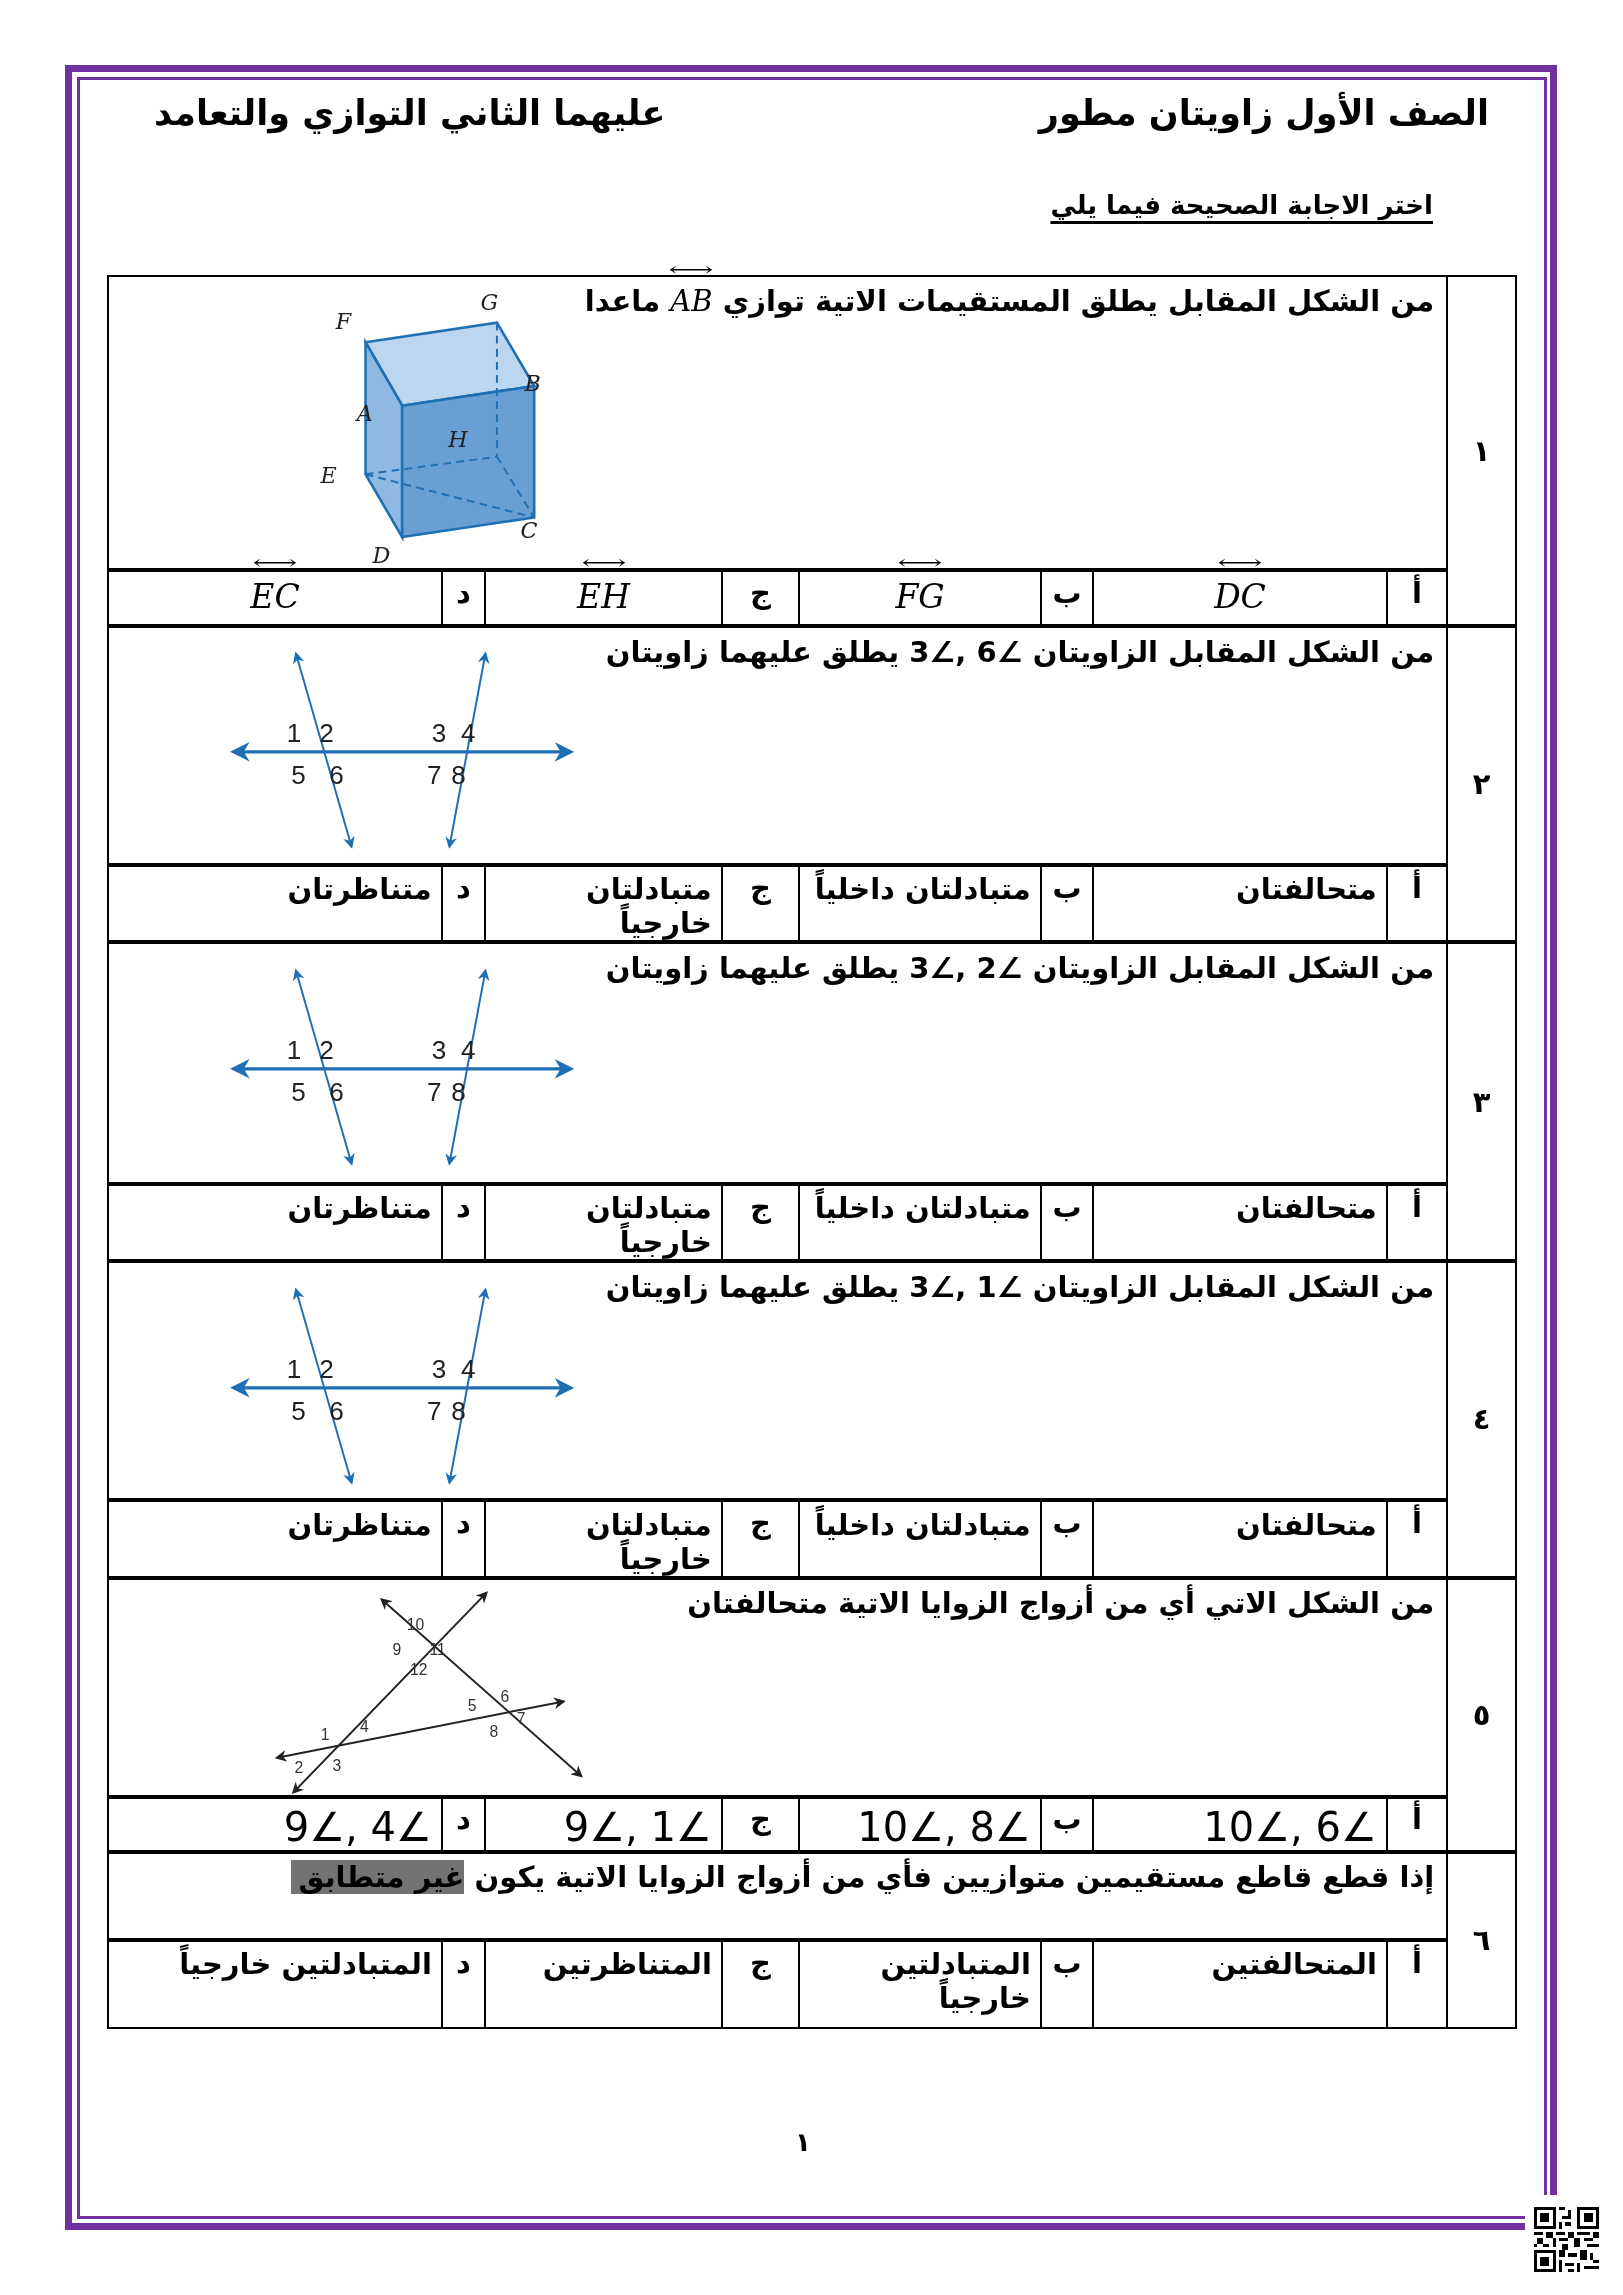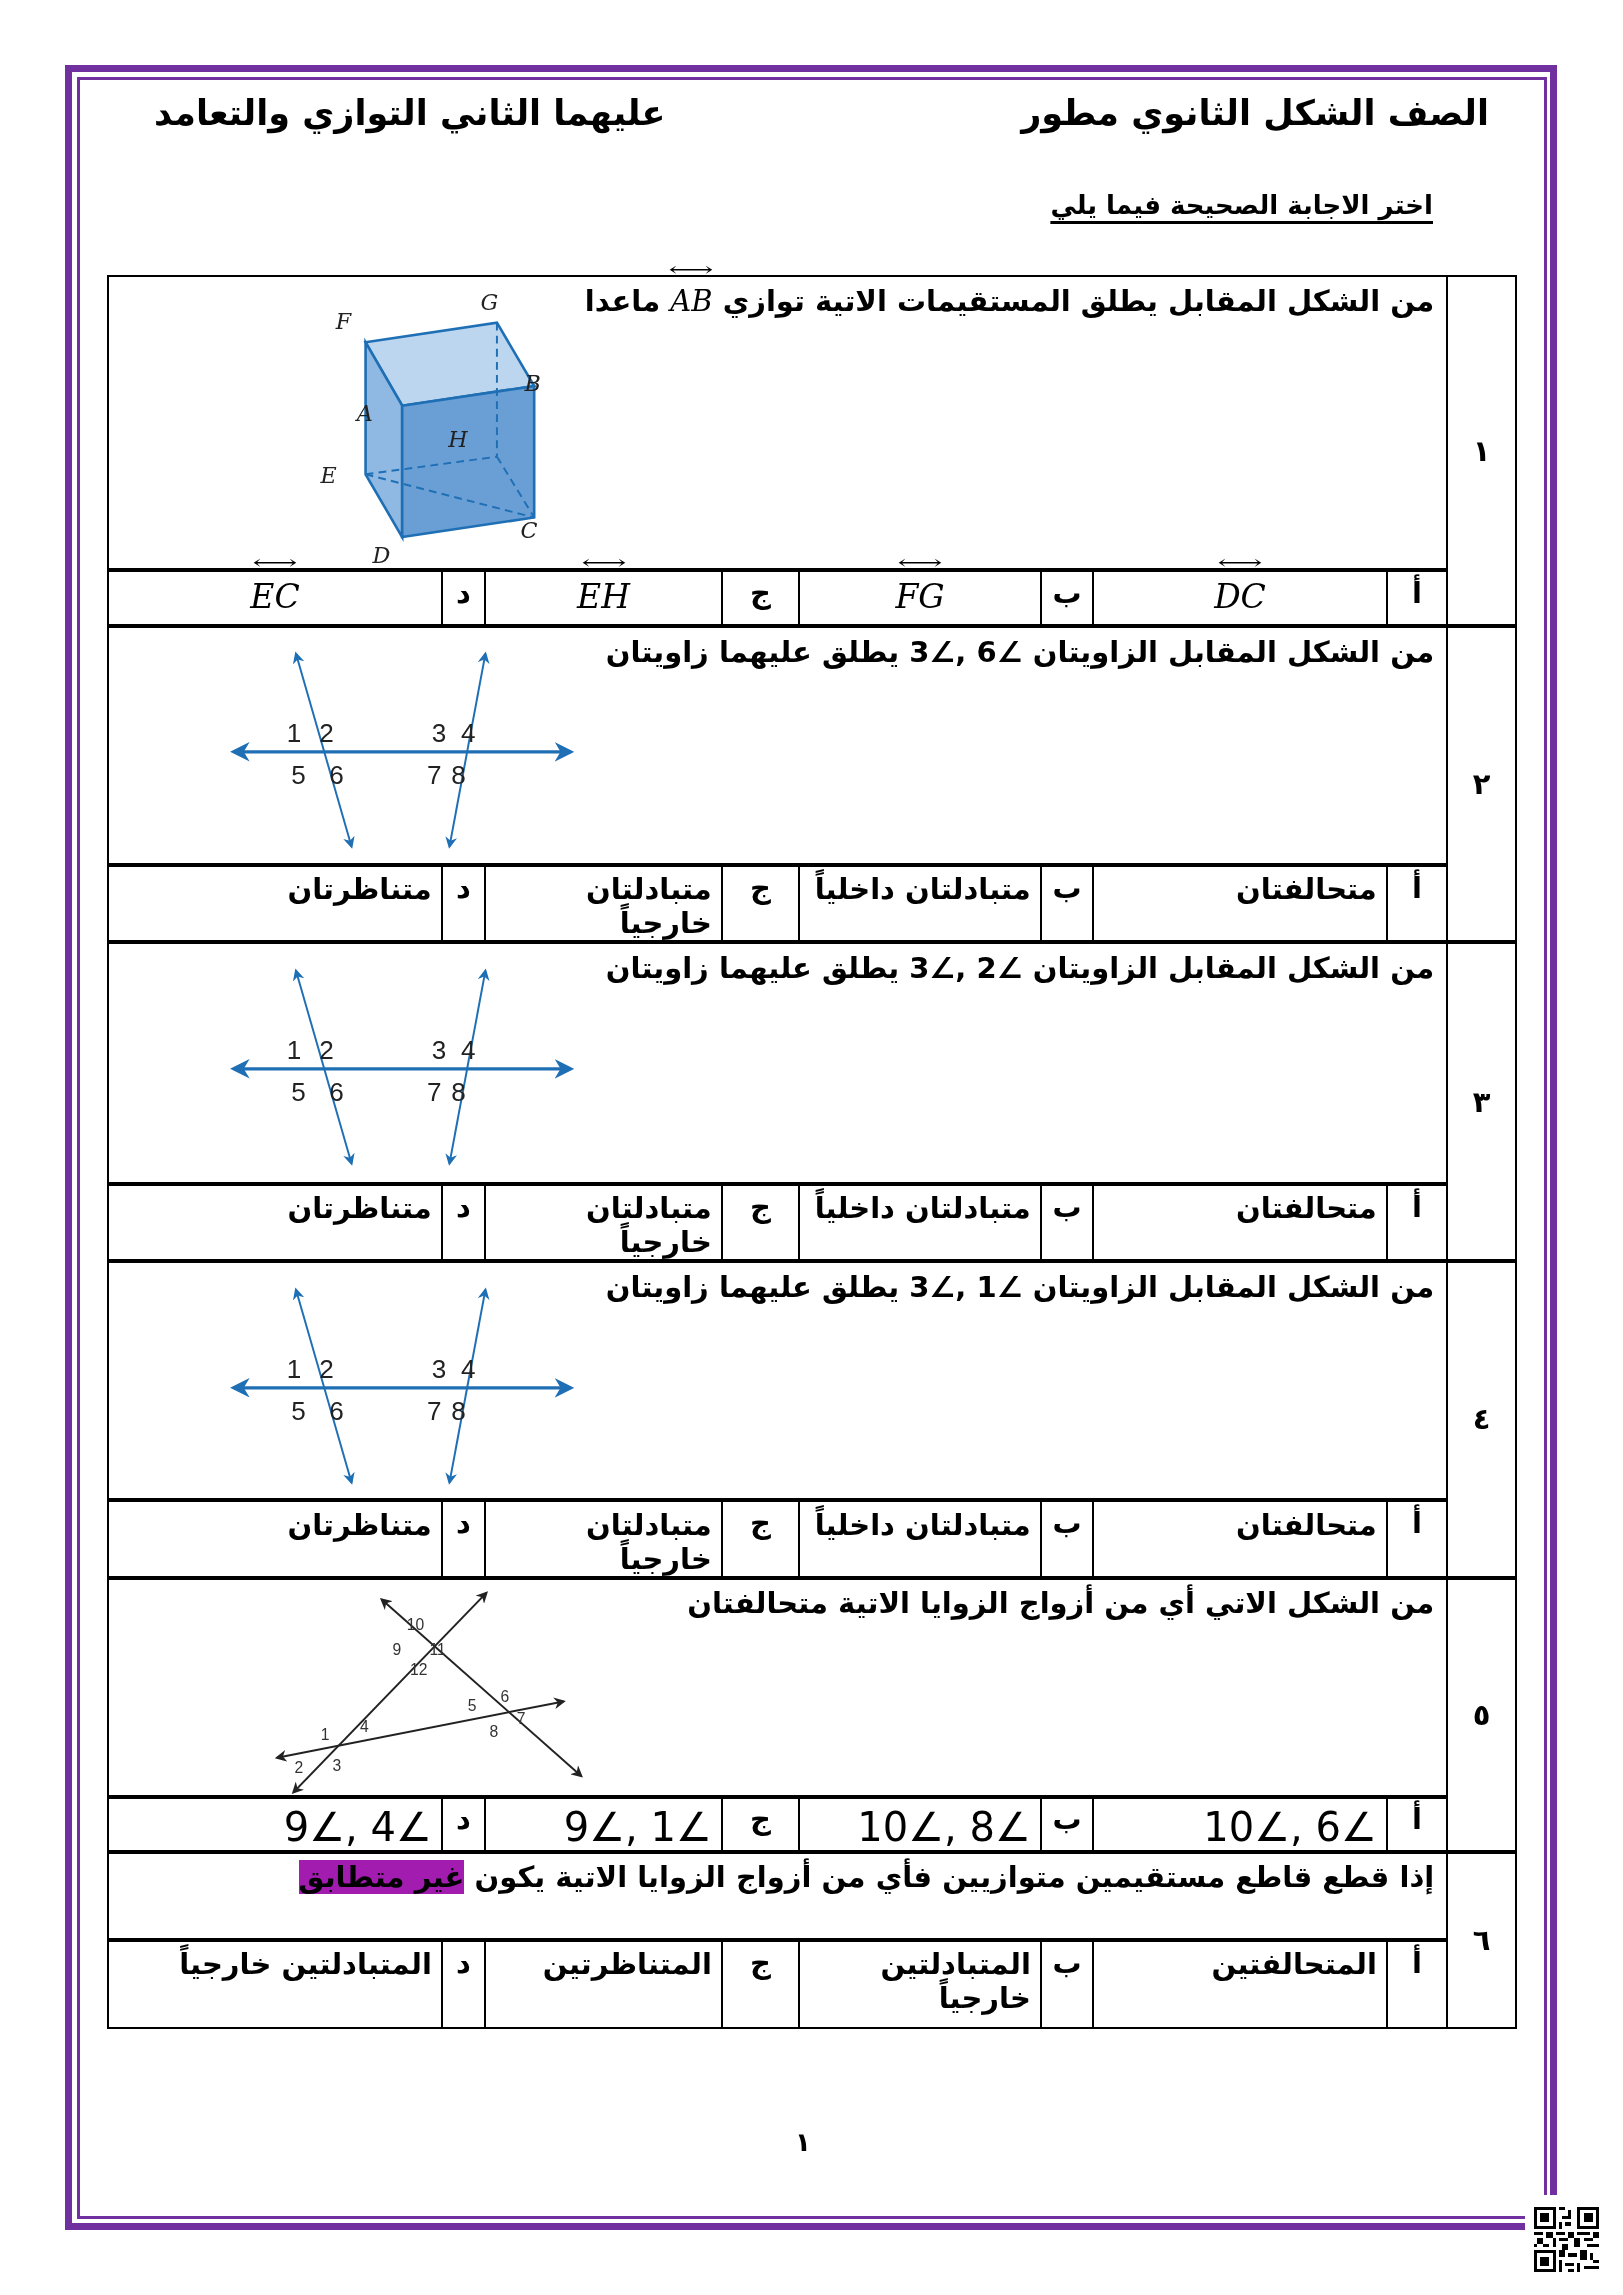--- a/index.html
+++ b/index.html
@@ -28,31 +28,31 @@
   td.opt { font-size:29px; font-weight:bold; text-align:right; padding:5.2px 9.2px 0 9.2px !important; }
   td.opt.math { font-family:"DejaVu Serif", serif; font-style:italic; font-weight:normal; font-size:33px;
                 text-align:center; direction:ltr; }
   td.opt.ang { font-family:"DejaVu Sans", sans-serif; font-weight:normal; font-size:40px; }
   .stem-text { font-size:29px; font-weight:bold; padding:6.5px 11.8px 0 11.8px; direction:rtl; text-align:right; }
   .stem-cell { position:relative; }
   .fig { position:absolute; }
   .ol { position:relative; display:inline-block; }
   .ol::before { content:"⟷"; position:absolute; left:50%; top:-26px; transform:translateX(-50%) scaleX(1.6);
                 font-style:normal; font-size:19.6px; }
-  .hl { background:#a21caf; }
+  .hl { background:#737373;padding-left:8px; }
   .pagenum { position:absolute; left:795px; top:2127px; font-size:26px; font-weight:bold; }
   tr.row-thick-top td { border-top:4.6px solid #000; }
 </style>
 </head>
 <body>
 
 <div class="frame-outer"></div>
 <div class="frame-inner"></div>
 
-<div class="hdr hdr-right">الصف الشكل الثانوي مطور</div>
+<div class="hdr hdr-right">الصف الأول زاويتان مطور</div>
 <div class="hdr hdr-left">عليهما الثاني التوازي والتعامد</div>
 <div class="instr">اختر الاجابة الصحيحة فيما يلي</div>
 
 <table class="q">
   <colgroup>
     <col style="width:69px">
       <col style="width:60px">
       <col style="width:294px">
       <col style="width:52px">
       <col style="width:242px">

